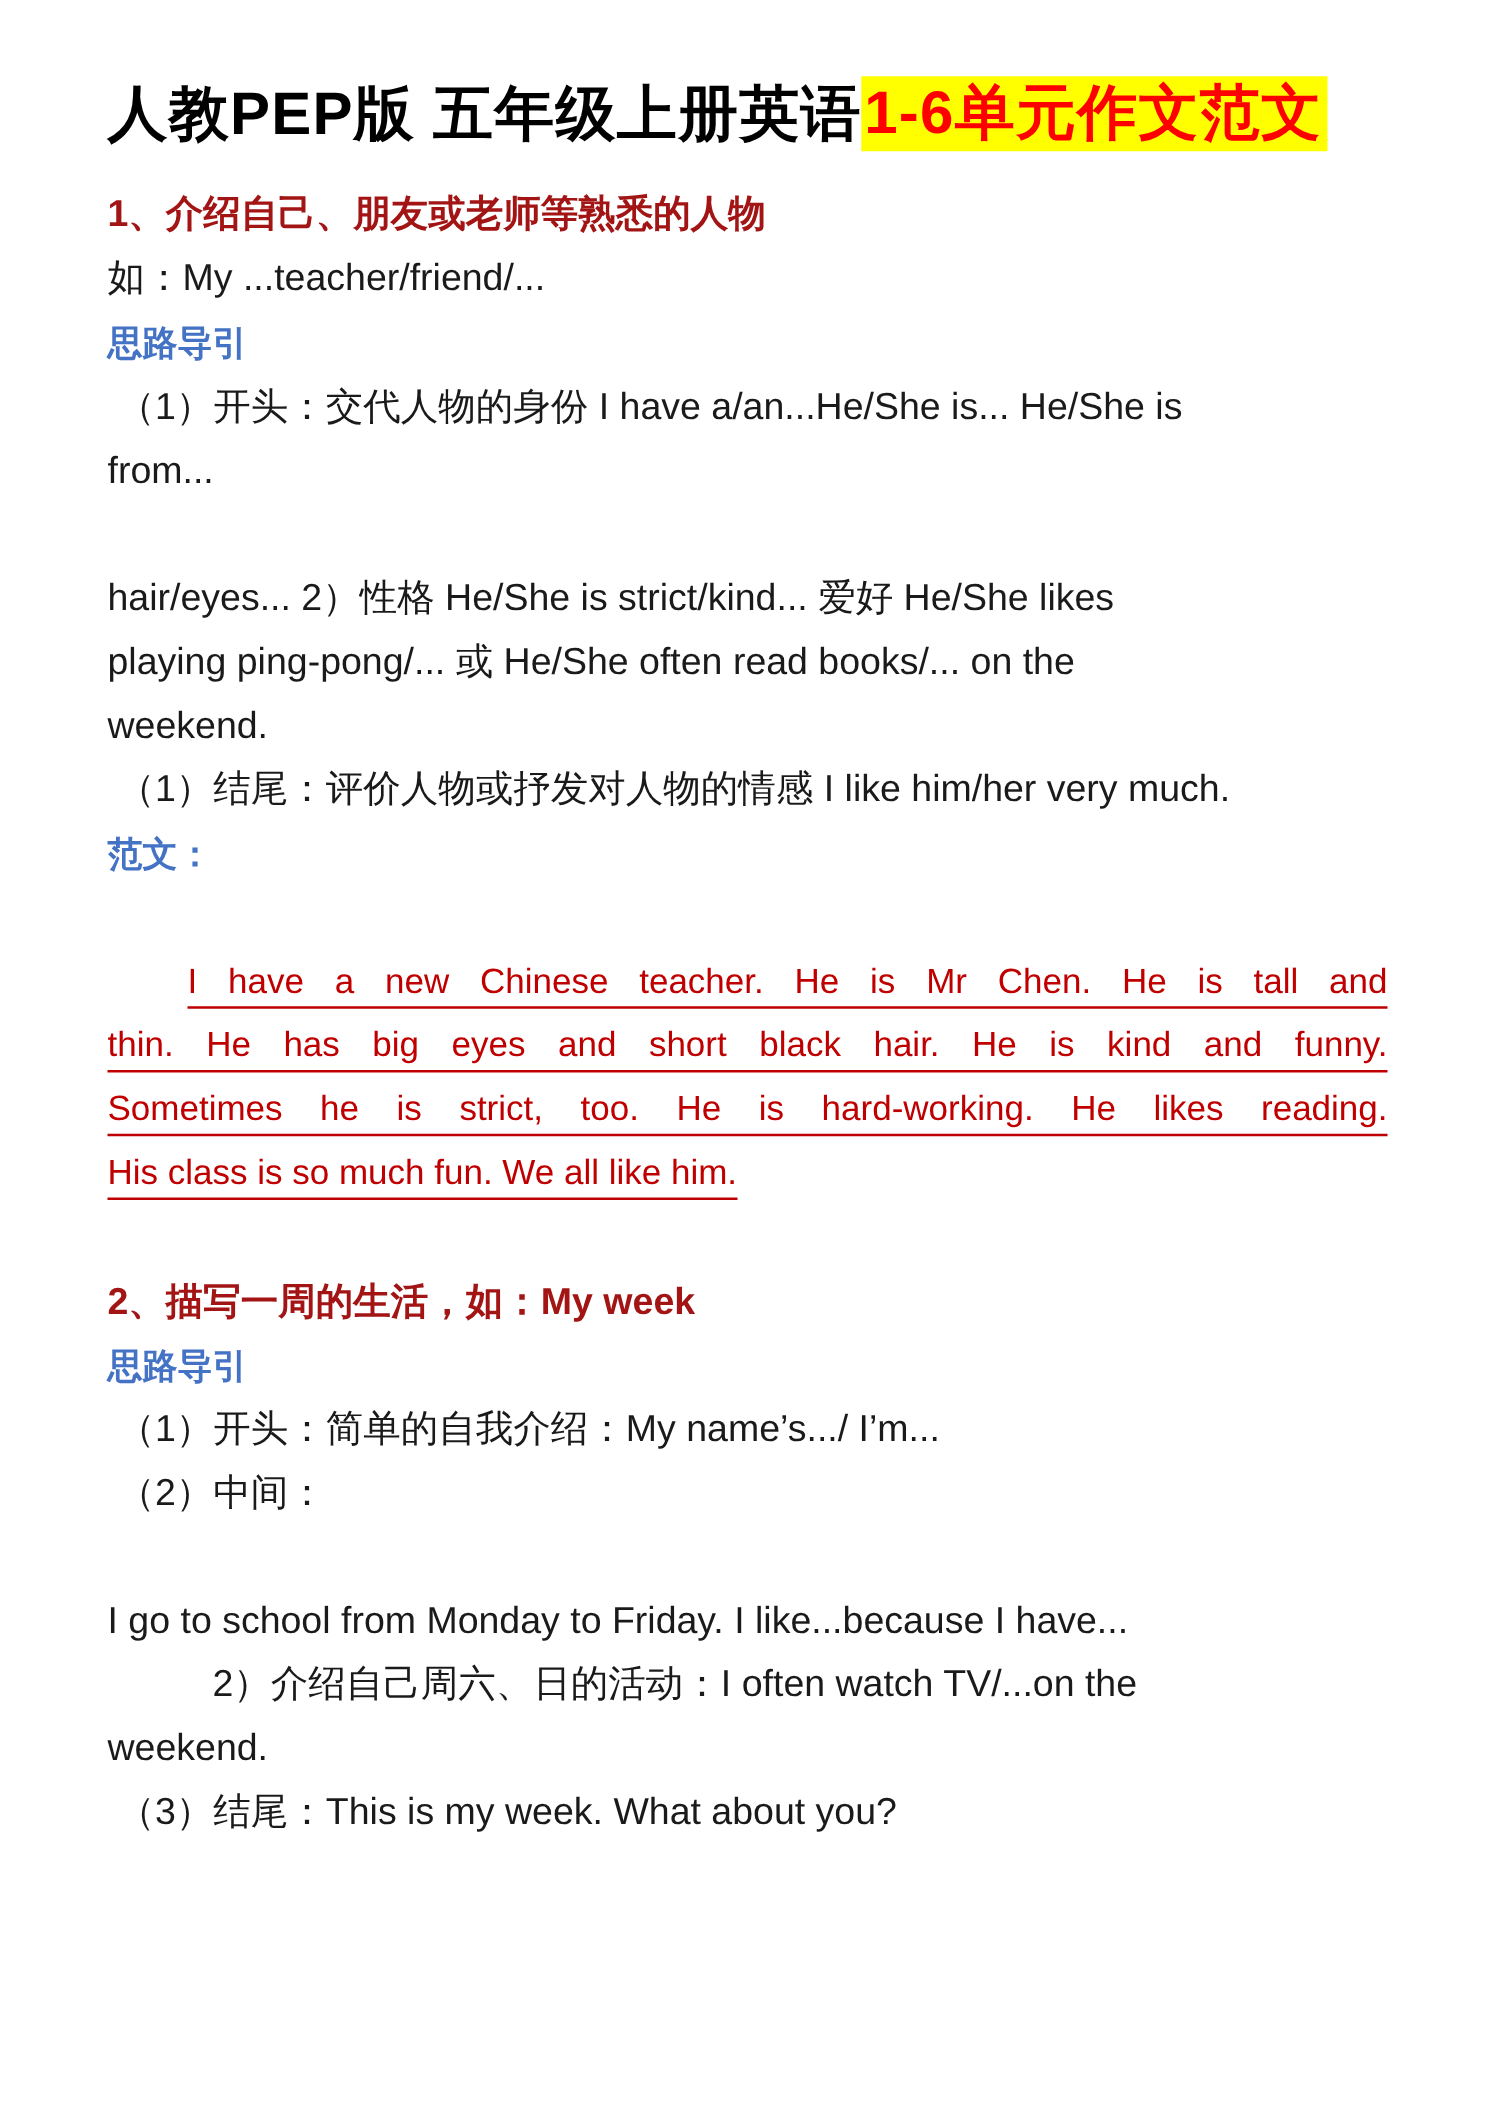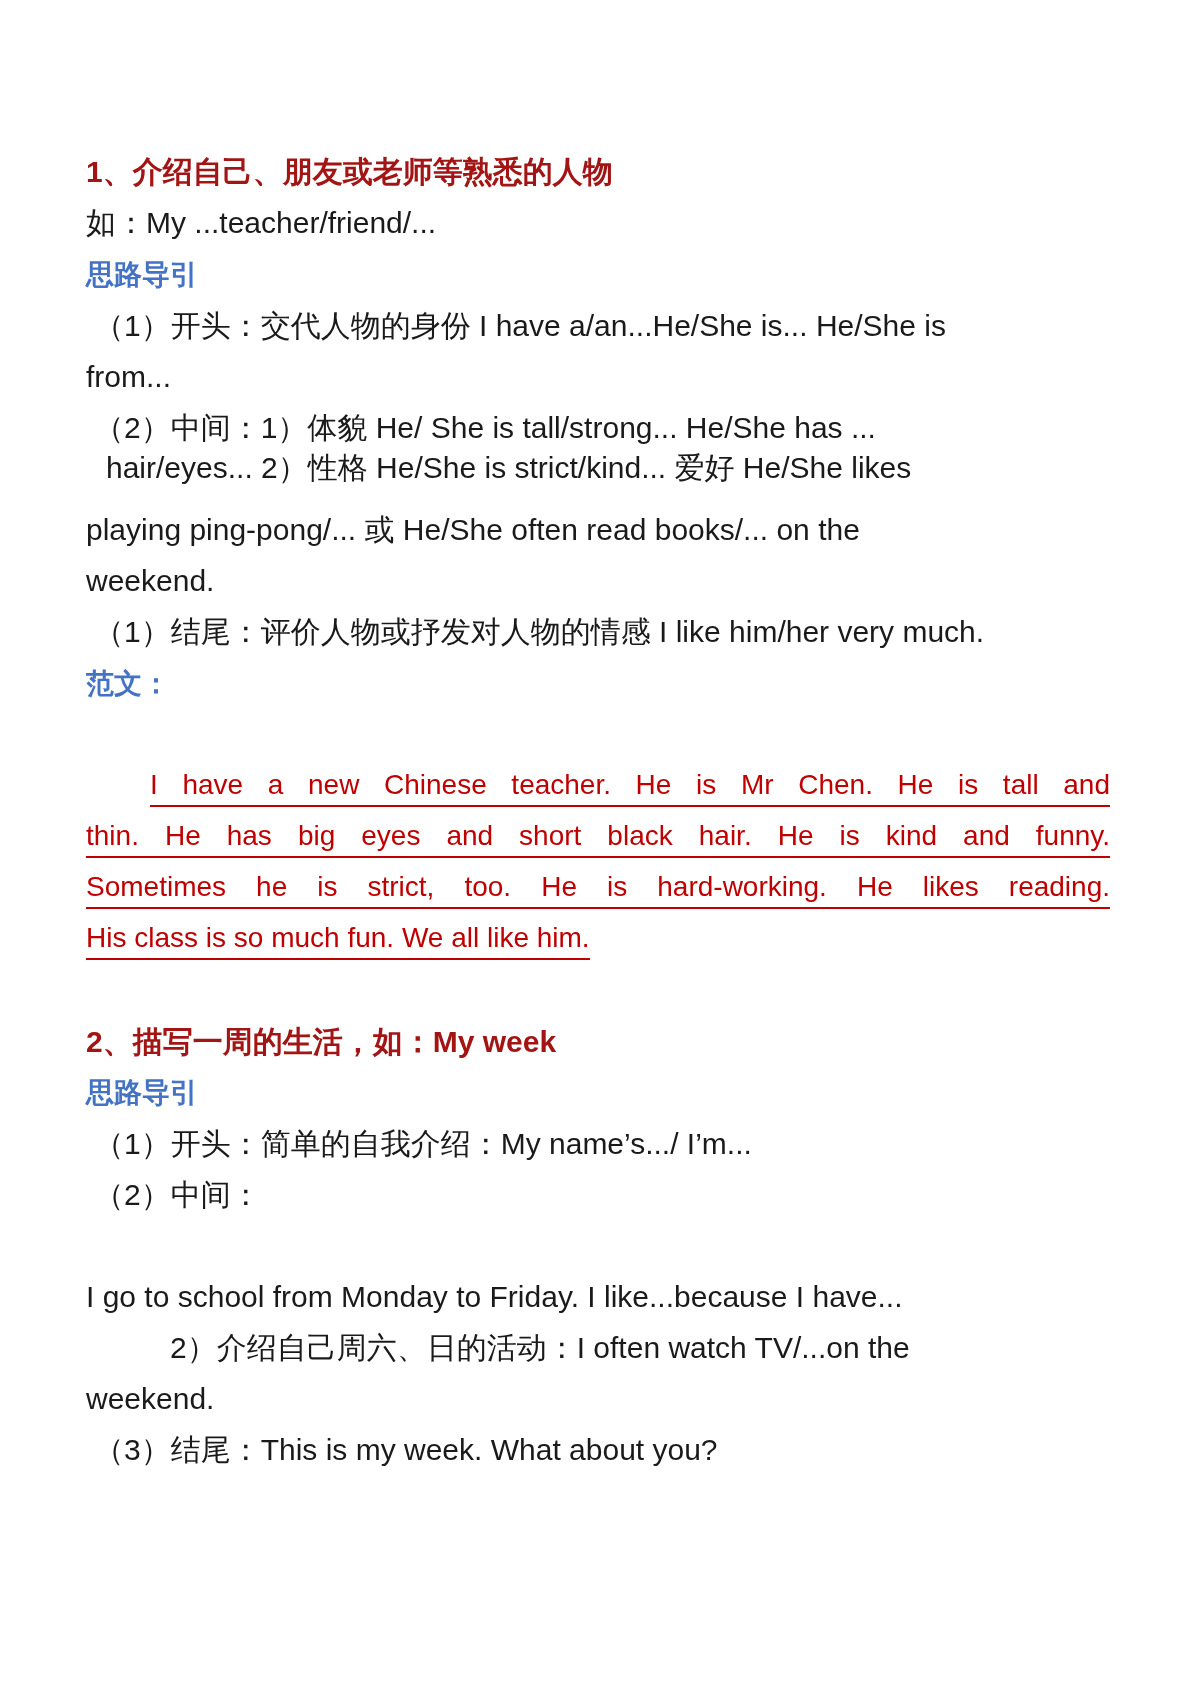--- a/index.html
+++ b/index.html
@@ -95,29 +95,32 @@
       width: auto;
       text-align: left;
       text-align-last: left;
     }
   </style>
 </head>
 <body>
 
 <div class="page">
 
+  <div class="title">
+    <span class="black">人教PEP版  五年级上册英语</span>
+    <span class="highlight">1-6单元作文范文</span>
+  </div>
 
   <div class="line sec-head" style="top:152px;">1、介绍自己、朋友或老师等熟悉的人物</div>
   <div class="line body-text" style="top:203px;">如：My ...teacher/friend/...</div>
   <div class="line guide-head" style="top:255px;">思路导引</div>
 
   <div class="line body-text" style="top:306px; left:94px;">（1）开头：交代人物的身份   I have a/an...He/She is...   He/She is</div>
   <div class="line body-text" style="top:357px;">from...</div>
-  <div class="line body-text" style="top:408px; left:94px;">（2）中间：1）体貌   He/ She is tall/strong...  He/She has ...</div>
-  <div class="line body-text" style="top:448px;margin-left:20px;">hair/eyes... 2）性格   He/She is strict/kind...  爱好 He/She likes</div>
+  <div class="line body-text" style="top:459px;">hair/eyes... 2）性格   He/She is strict/kind...  爱好 He/She likes</div>
   <div class="line body-text" style="top:510px;">playing ping-pong/... 或 He/She often read books/... on the</div>
   <div class="line body-text" style="top:561px;">weekend.</div>
   <div class="line body-text" style="top:612px; left:94px;">（1）结尾：评价人物或抒发对人物的情感  I like him/her very much.</div>
 
   <div class="line guide-head" style="top:664px;">范文：</div>
 
 
   <div class="essay-line first" style="top:765px;">I have a new Chinese teacher. He is Mr Chen. He is tall and</div>
   <div class="essay-line" style="top:816px;">thin. He has big eyes and short black hair. He is kind and funny.</div>
   <div class="essay-line" style="top:867px;">Sometimes he is strict, too. He is hard-working. He likes reading.</div>

